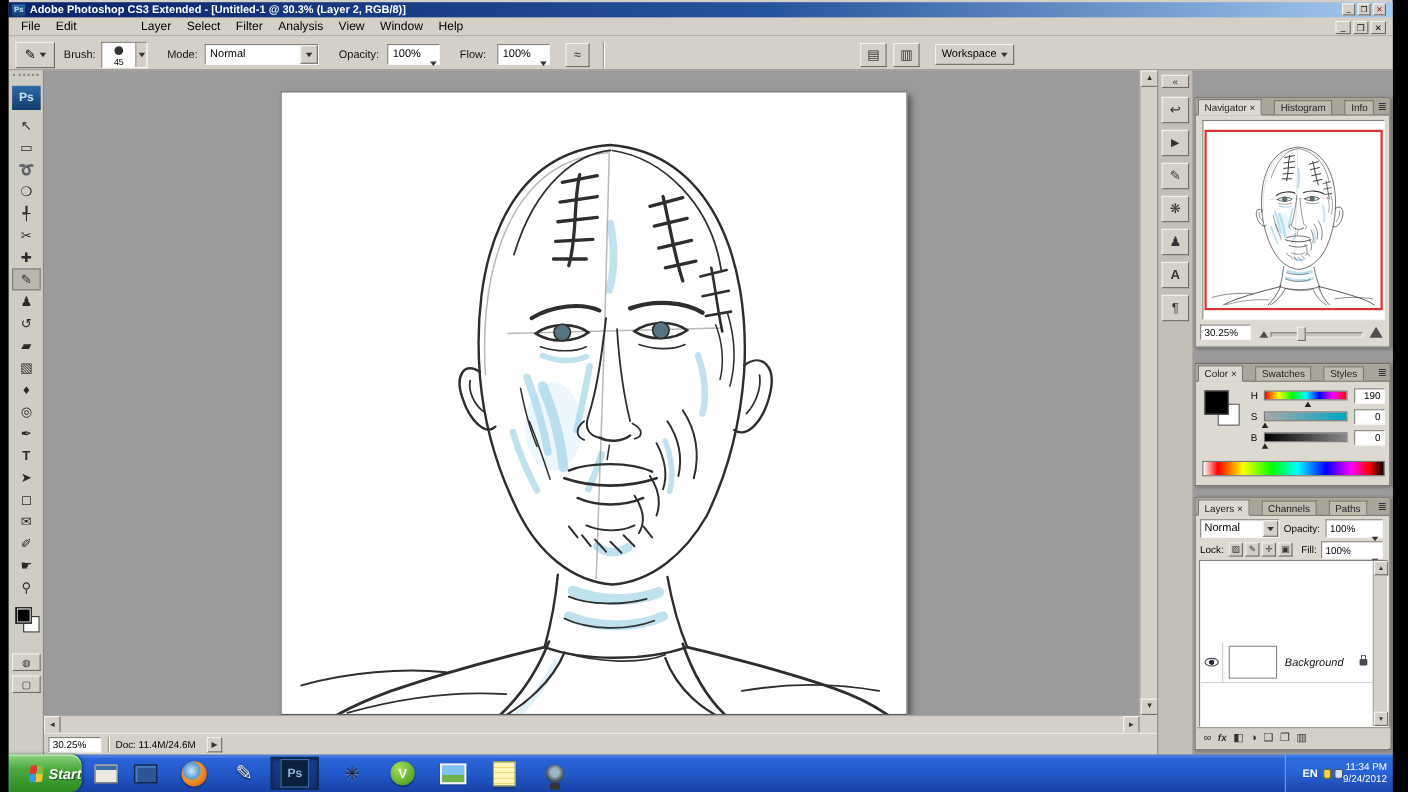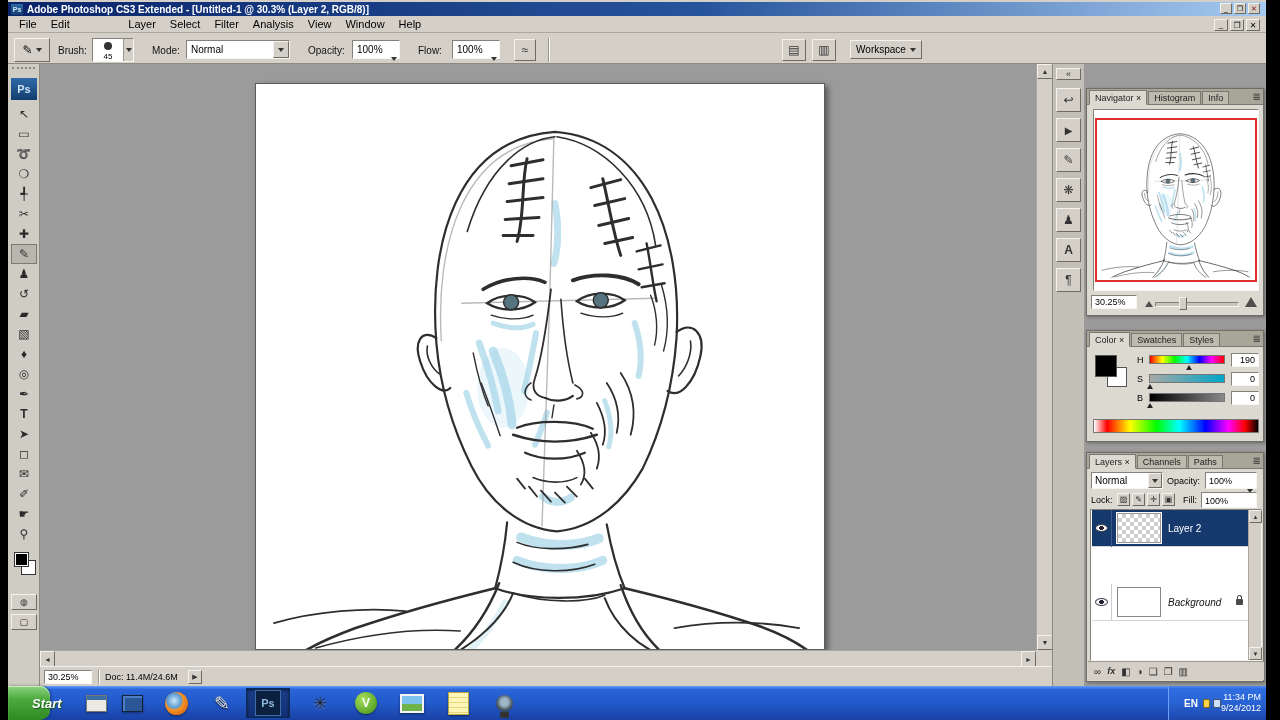--- a/index.html
+++ b/index.html
@@ -8,21 +8,21 @@
   .abs{position:absolute}
   .gray{background:#d4d0c8}
   .sunk{border:1px solid;border-color:#84817a #f7f6f2 #f7f6f2 #84817a;background:#fff}
   .btn{background:#d4d0c8;border:1px solid;border-color:#f4f2ee #6e6b63 #6e6b63 #f4f2ee;
     display:flex;align-items:center;justify-content:center;cursor:default}
   .f9{font-size:9px}.f10{font-size:10px}.f11{font-size:11px}
   .lab{font-size:10px;color:#111;white-space:nowrap}
   .tool{width:26px;height:20px;display:flex;align-items:center;justify-content:center;
     font-size:12px;color:#2a2a2a}
   .tabbar{position:absolute;left:0;top:0;right:0;height:16px;background:#a8a599;
-    border-bottom:1px solid #7a7870;display:flex;align-items:flex-end;padding-left:2px;gap:1px}
+    border-bottom:1px solid #7a7870;display:flex;align-items:flex-end;padding-left:2px;gap:11px}
   .tab{height:13px;line-height:12px;padding:0 5px;font-size:9px;background:#bdbaae;
     border:1px solid #7a7870;border-bottom:none;color:#222;white-space:nowrap}
   .tab.active{background:#dcd9d0;height:15px;line-height:14px;margin-bottom:-1px;
     border-bottom:1px solid #dcd9d0}
   .panel{position:absolute;background:#dcd9d0;border:1px solid #6f6d66;
     box-shadow:1px 1px 3px rgba(0,0,0,.35)}
   .pmenu{position:absolute;right:2px;top:2px;font-size:10px;color:#333}
   .checker{background-color:#fff;background-image:
     linear-gradient(45deg,#cfcfcf 25%,transparent 25%,transparent 75%,#cfcfcf 75%),
     linear-gradient(45deg,#cfcfcf 25%,transparent 25%,transparent 75%,#cfcfcf 75%);
@@ -393,27 +393,20 @@
   <span class="btn" style="position:absolute;left:60px;top:40px;width:13px;height:13px;font-size:8px;color:#333">✛</span>
   <span class="btn" style="position:absolute;left:75px;top:40px;width:13px;height:13px;font-size:8px;color:#333">▣</span>
   <span class="f9" style="position:absolute;left:96px;top:42px">Fill:</span>
   <div class="sunk" style="position:absolute;left:114px;top:39px;width:56px;height:16px">
     <span class="f9" style="position:absolute;left:3px;top:3px">100%</span>
     <span class="abs" style="right:3px;top:6px"><span class="tri-dn"></span></span>
   </div>
 
   <div class="sunk" style="position:absolute;left:3px;top:56px;width:172px;height:152px;background:#fff">
 
-    <div class="lrow" style="top:0;background:#16396d;color:#fff">
-      <span style="width:20px;height:37px;border-right:1px solid #3a5a88;display:flex;align-items:center;justify-content:center">
-        <span class="eyeicon"></span>
-        </span>
-      <span class="checker" style="width:44px;height:30px;margin-left:5px;border:1px solid #999;box-shadow:0 0 0 1px #fff"></span>
-      <span class="f10" style="margin-left:7px">Layer 2</span>
-    </div>
 
 
     <div class="lrow" style="top:74px">
       <span style="width:20px;height:37px;border-right:1px solid #ccc;display:flex;align-items:center;justify-content:center">
         <span class="eyeicon"></span>
         </span>
       <span style="width:44px;height:30px;margin-left:5px;border:1px solid #888;background:#fff"></span>
       <span class="f10" style="margin-left:7px;color:#111;font-style:italic">Background</span>
       <span class="lockpad" style="margin-left:auto;margin-right:10px"></span>
     </div>
@@ -433,21 +426,21 @@
     <span class="f10" style="color:#333">❏</span>
     <span class="f10" style="color:#333">❐</span>
     <span class="f10" style="color:#333">▥</span>
   </div>
 </div>
 
 <div class="abs" style="left:8px;top:686px;width:1258px;height:34px;
      background:linear-gradient(#4f8af0 0%,#2a64d8 8%,#2259c9 50%,#1941a5 100%);
      border-top:1px solid #5f96f5"></div>
 
-<div class="abs" style="left:8px;top:686px;width:42px;height:34px;display:flex;align-items:center;padding-left:19px;
+<div class="abs" style="left:8px;top:686px;width:66px;height:34px;display:flex;align-items:center;padding-left:19px;
      background:linear-gradient(#8ed380 0%,#4aa93c 40%,#2e8a24 100%);border-radius:0 10px 10px 0;
      box-shadow:inset 0 1px 1px #c8f0bc,1px 0 3px rgba(0,0,0,.4)">
   <span class="flag"></span>
   <span style="color:#fff;font-size:13px;font-weight:bold;font-style:italic;text-shadow:1px 1px 1px #19551a">Start</span>
 </div>
 
 <div class="qicon" style="left:82px">
   <span class="sdk"></span>
   </div>
 <div class="qicon" style="left:118px">

